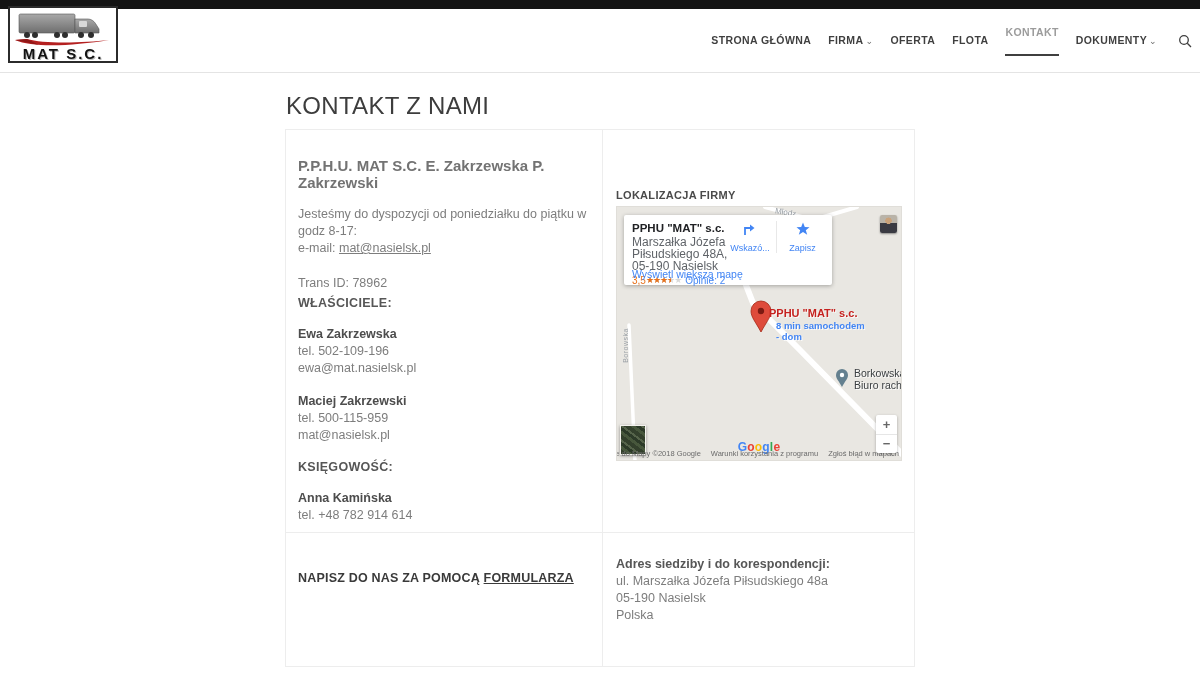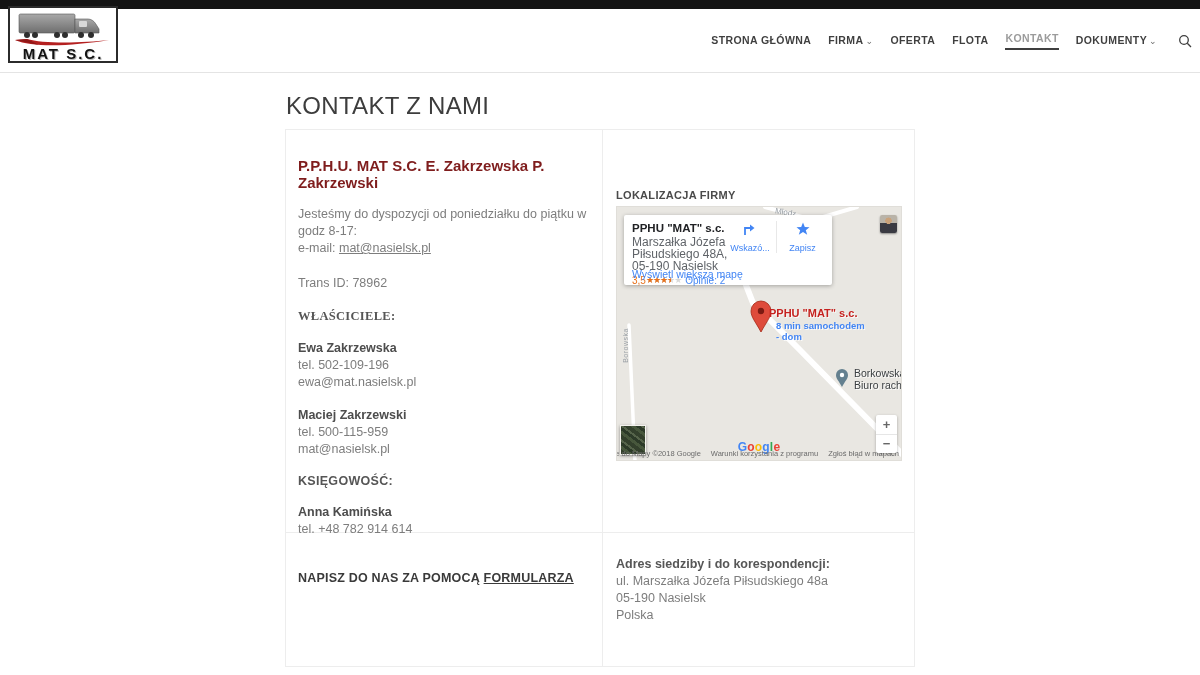--- a/index.html
+++ b/index.html
@@ -11,34 +11,34 @@
 
   
   .header { position:absolute; left:0; top:9px; width:1200px; height:64px; background:#fff; border-bottom:1px solid #e4e4e4; }
   .logo-box { position:absolute; left:8px; top:-3px; width:110px; height:57px; background:#fff; border:2px solid #2b2b2b; cursor:pointer; display:flex; flex-direction:column; align-items:center; justify-content:flex-start; overflow:hidden; }
   .logo-box svg { display:block; margin-top:1px; }
   .logo-text { font-weight:bold; font-size:15px; letter-spacing:2px; color:#121212; line-height:1; margin-top:-3px; text-shadow:1px 1px 0 #bbb; }
 
   .nav { position:absolute; right:8px; top:0; height:64px; display:flex; align-items:center; gap:17px; }
   .nav-item { font-size:10.5px; font-weight:bold; letter-spacing:.4px; color:#3f3f3f; cursor:pointer; white-space:nowrap; padding-bottom:2px; }
   .nav-item .chev { font-size:9px; color:#6d6d6d; margin-left:2px; font-weight:normal; }
-  .nav-item.active { color:#9b9b9b; border-bottom:2px solid #3f3f3f; padding-bottom:4px; }
+  .nav-item.active { color:#9b9b9b; border-bottom:2px solid #3f3f3f; padding-bottom:16px; }
   .search-btn { cursor:pointer; display:flex; align-items:center; margin-left:4px; }
 
   
   .page-title { position:absolute; left:286px; top:92px; font-size:24px; color:#3d3d3d; font-weight:400; letter-spacing:.3px; }
 
   
   .content-box { position:absolute; left:285px; top:129px; width:630px; height:538px; border:1px solid #ededed; background:#fff; }
   .v-divider { position:absolute; left:316px; top:0; width:1px; height:100%; background:#ededed; }
   .h-divider { position:absolute; left:0; top:402px; width:100%; height:1px; background:#ededed; }
 
   
   .cell-contact { position:absolute; left:0; top:0; width:316px; height:402px; padding:27px 12px 0 12px; }
-  .company-name { font-size:15px; font-weight:bold; color:#7f1d1d; margin-bottom:15px; }
+  .company-name { font-size:15px; font-weight:bold; color:#737373; margin-bottom:15px; }
   .txt { font-size:12.5px; color:#7d7d7d; line-height:17px; }
   .txt a, .plain-link { color:#7d7d7d; text-decoration:underline; cursor:pointer; }
   .sec-label { font-size:12.5px; font-weight:bold; color:#565656; letter-spacing:.3px; margin-bottom:14px; }
   .person-name { font-size:12.5px; font-weight:bold; color:#4d4d4d; line-height:17px; }
 
   
   .cell-map { position:absolute; left:317px; top:0; width:313px; height:402px; }
   .map-label { position:absolute; left:13px; top:59px; font-size:11px; font-weight:bold; color:#4a4a4a; letter-spacing:.3px; }
   .map { position:absolute; left:13px; top:76px; width:286px; height:255px; background:#e9e7e2; overflow:hidden; border:1px solid #e0ded9; cursor:grab; }
   .map svg.roads { position:absolute; left:0; top:0; }
@@ -141,21 +141,21 @@
     <div class="v-divider"></div>
     <div class="h-divider"></div>
 
     <div class="cell-contact">
       <div class="company-name">P.P.H.U. MAT S.C. E. Zakrzewska P. Zakrzewski</div>
       <p class="txt">
         <span>Jesteśmy do dyspozycji od poniedziałku do piątku w godz 8-17:</span><br>
         <span>e-mail: </span><a>mat@nasielsk.pl</a>
       </p>
       <p class="txt" style="margin-top:18px;">Trans ID: 78962</p>
-      <div class="sec-label" style="margin-top:17px;font-family:Liberation Serif, serif;">WŁAŚCICIELE:</div>
+      <div class="sec-label" style="margin-top:4px;">WŁAŚCICIELE:</div>
       <div style="margin-top:16px;">
         <div class="person-name">Ewa Zakrzewska</div>
         <div class="txt">tel. 502-109-196</div>
         <div class="txt">ewa@mat.nasielsk.pl</div>
       </div>
       <div style="margin-top:16px;">
         <div class="person-name">Maciej Zakrzewski</div>
         <div class="txt">tel. 500-115-959</div>
         <div class="txt">mat@nasielsk.pl</div>
       </div>

